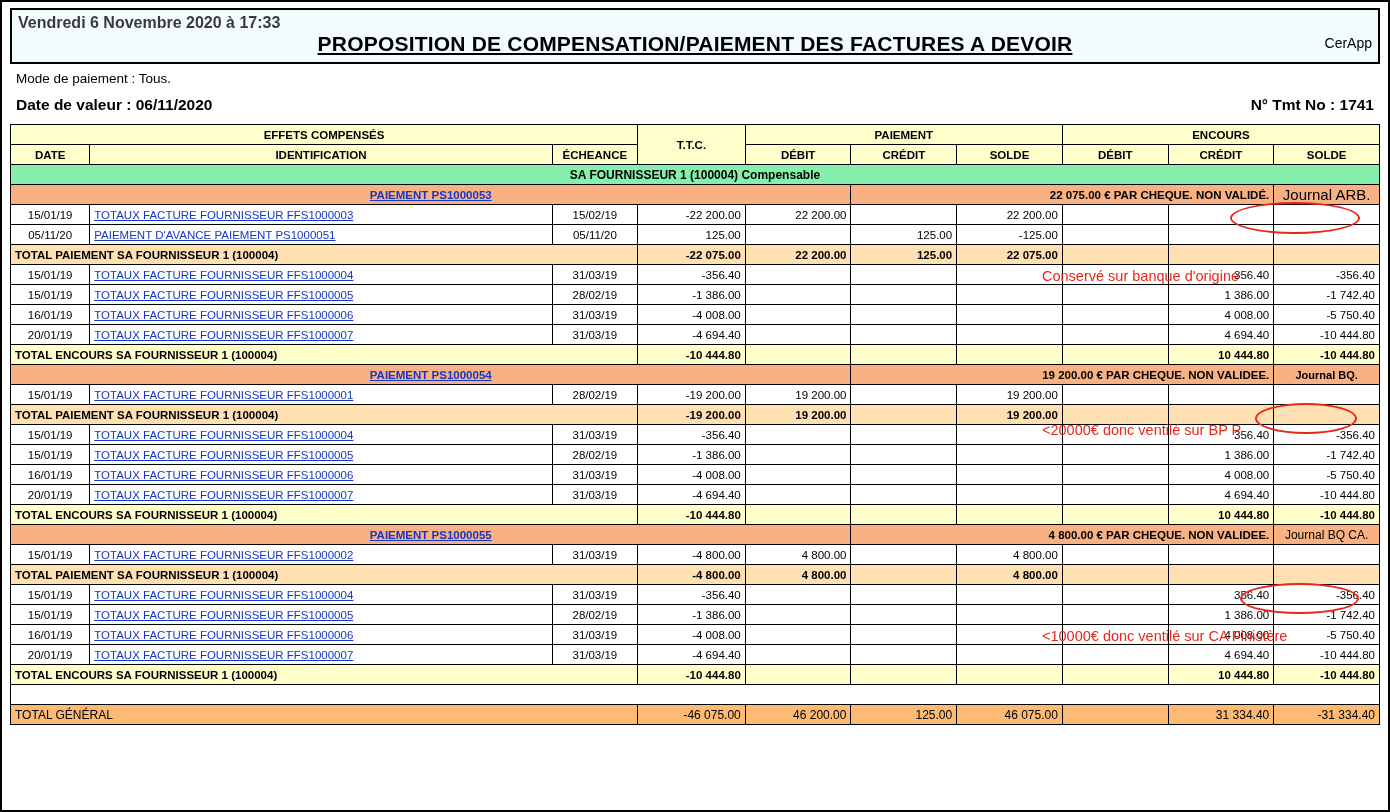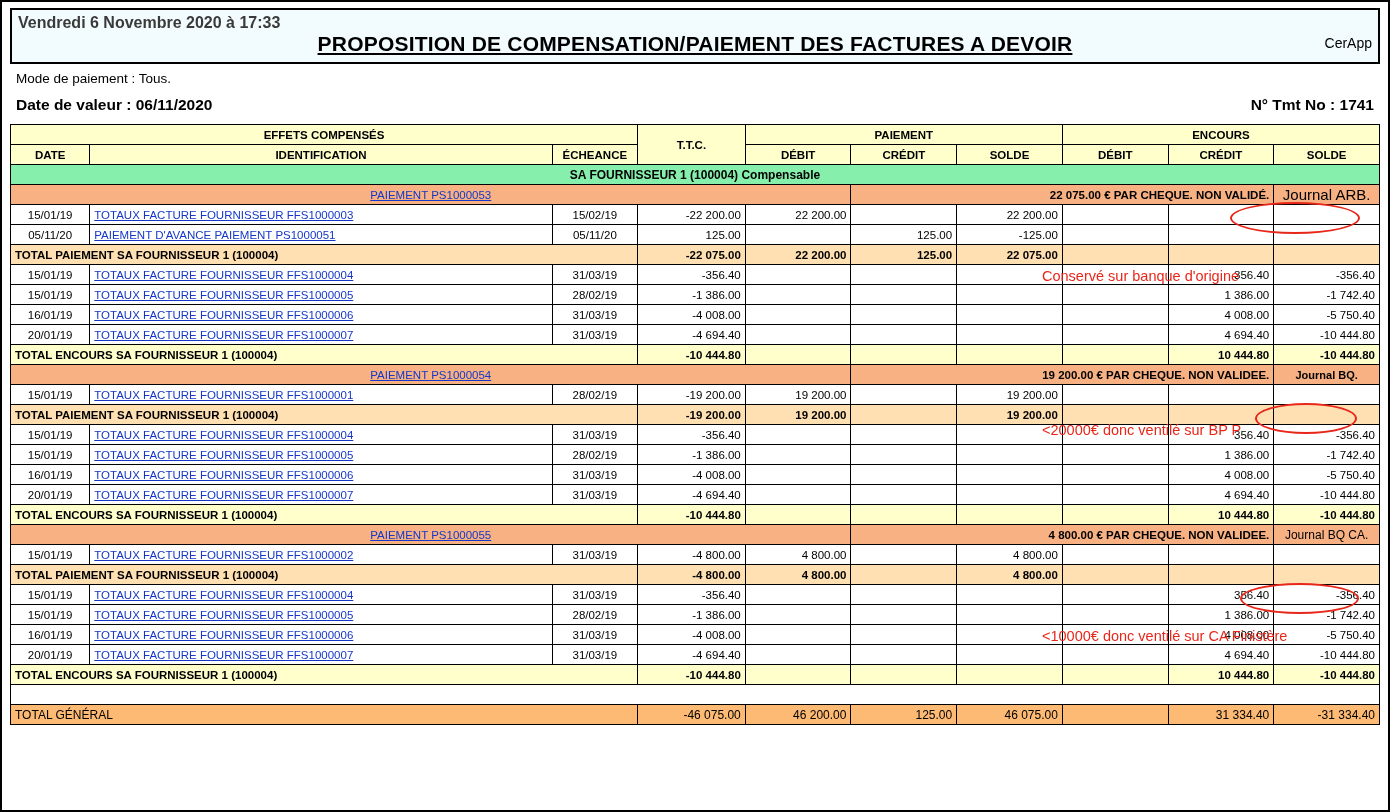--- a/index.html
+++ b/index.html
@@ -111,21 +111,21 @@
     font-weight: bold;
     font-size: 12px;
   }
   .r-pay td {
     background: #f7b183;
     font-size: 11.5px;
   }
   .pay-link {
     color: #1437c8;
     text-decoration: underline;
-    font-weight: normal;
+    font-weight: bold;
     margin-top: 31px;
   }
   .pay-center { text-align: center; }
   .pay-info { text-align: right; font-weight: bold; font-size: 11px; }
   .r-line td { background: #ffffff; }
   .r-total td {
     background: #ffe0b2;
     font-weight: bold;
   }
   .r-totenc td {

